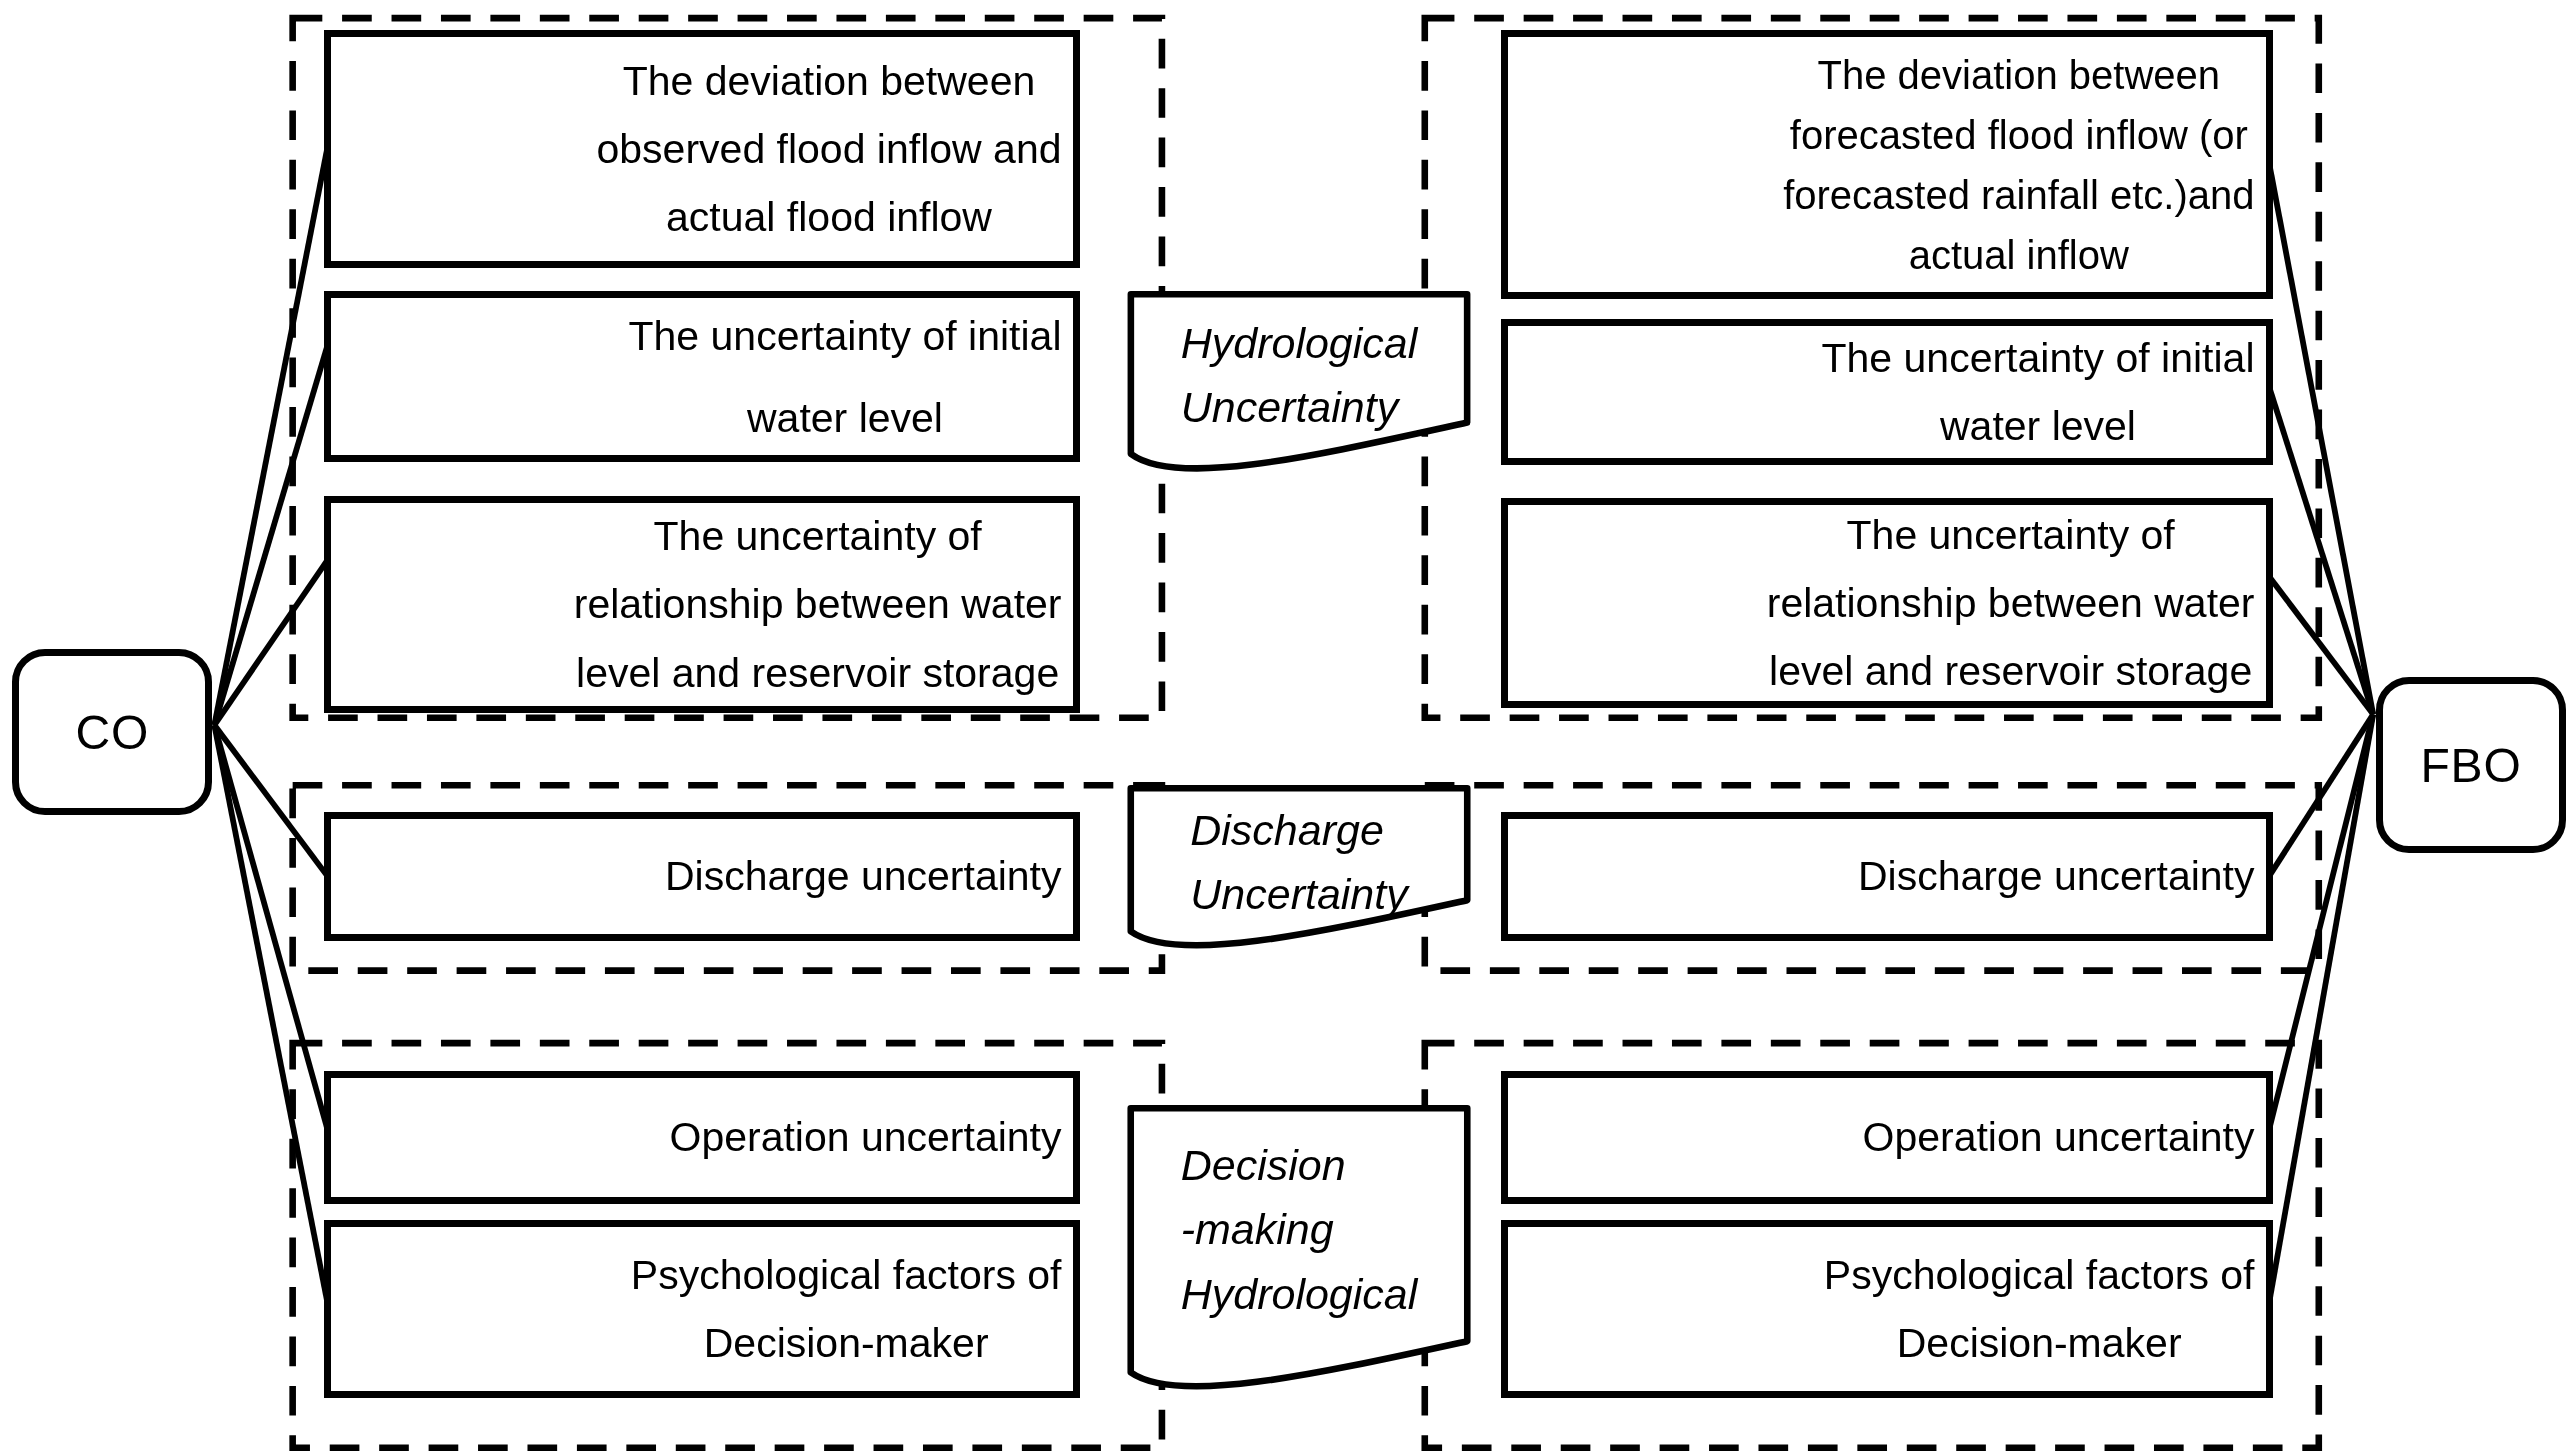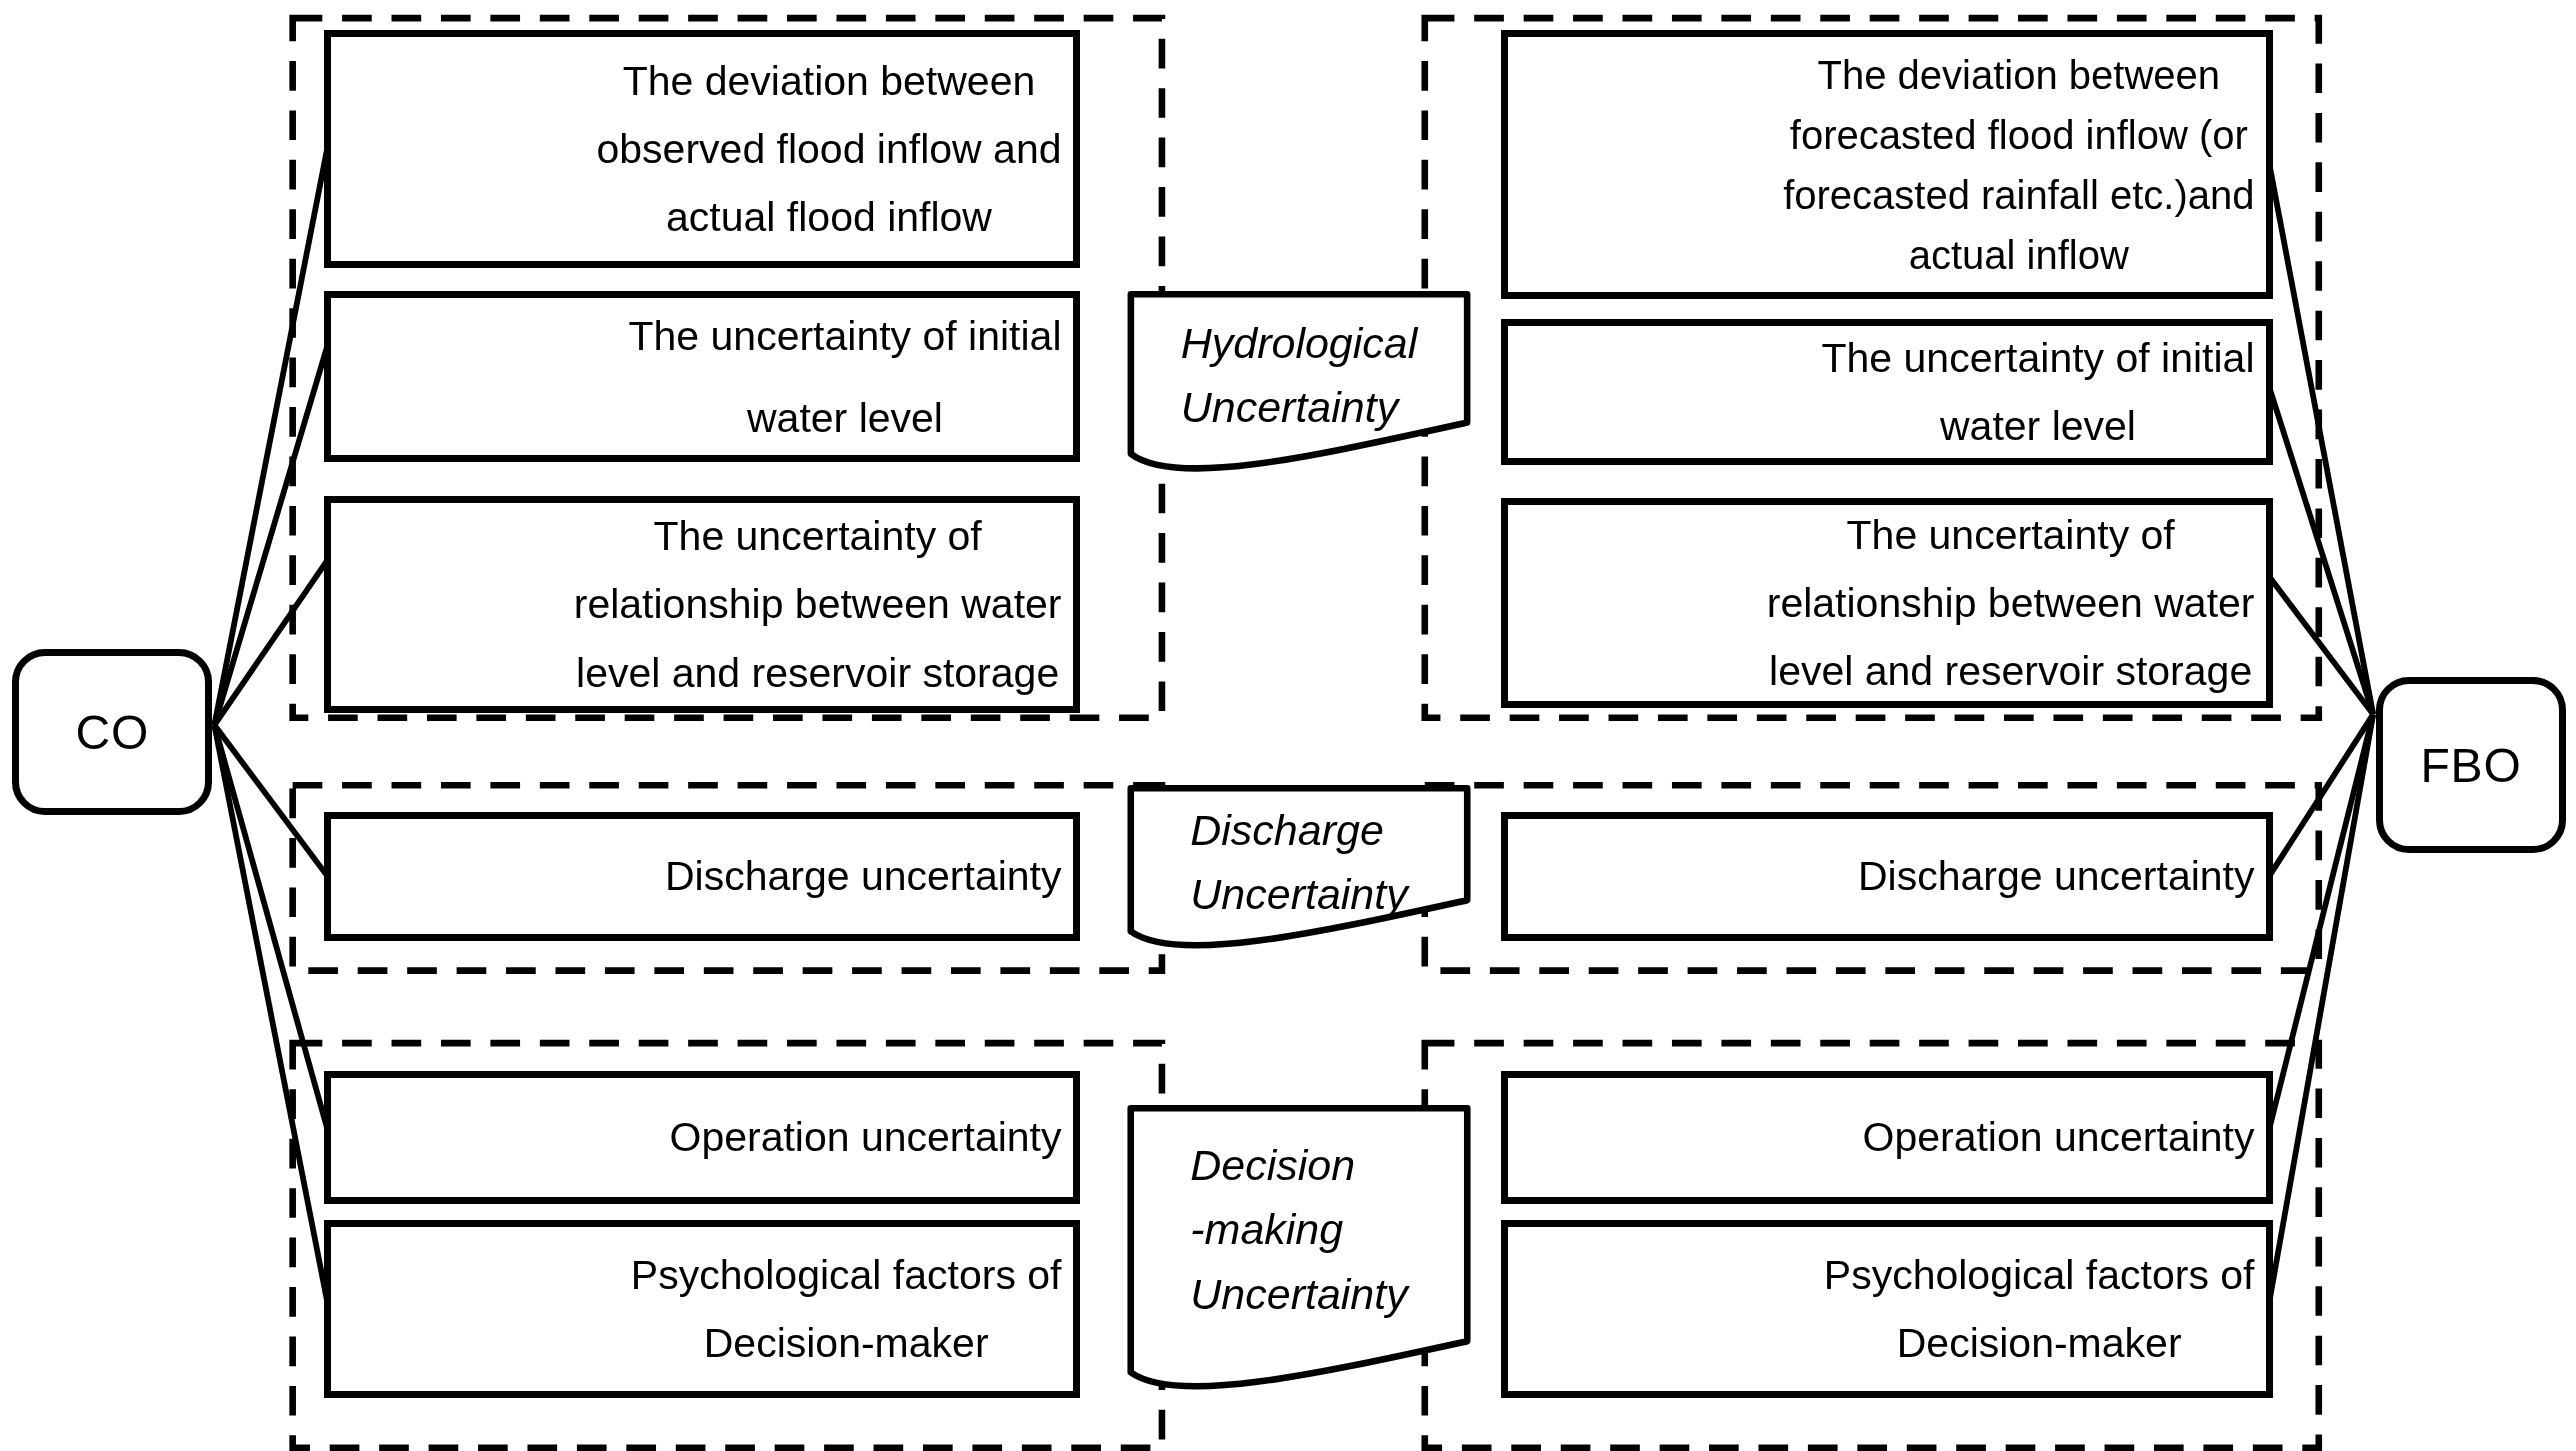--- a/index.html
+++ b/index.html
@@ -186,17 +186,17 @@
     <div class="doc-text">Discharge
 Uncertainty</div>
   </div>
 
   <div class="doc-label" style="left:1127px; top:1105px; width:344px; height:288px;">
     <svg width="344" height="288" viewBox="0 0 417 350">
       <path d="M 4 4 L 413 4 L 413 287 C 230 327 60 365 4 325 Z" fill="#ffffff" stroke="#000000" stroke-width="8" stroke-linejoin="round"></path>
     </svg>
     <div class="doc-text">Decision
 -making
-Uncertainty</div>
+Hydrological</div>
   </div>
 
 </div>
 
 
 </body></html>

